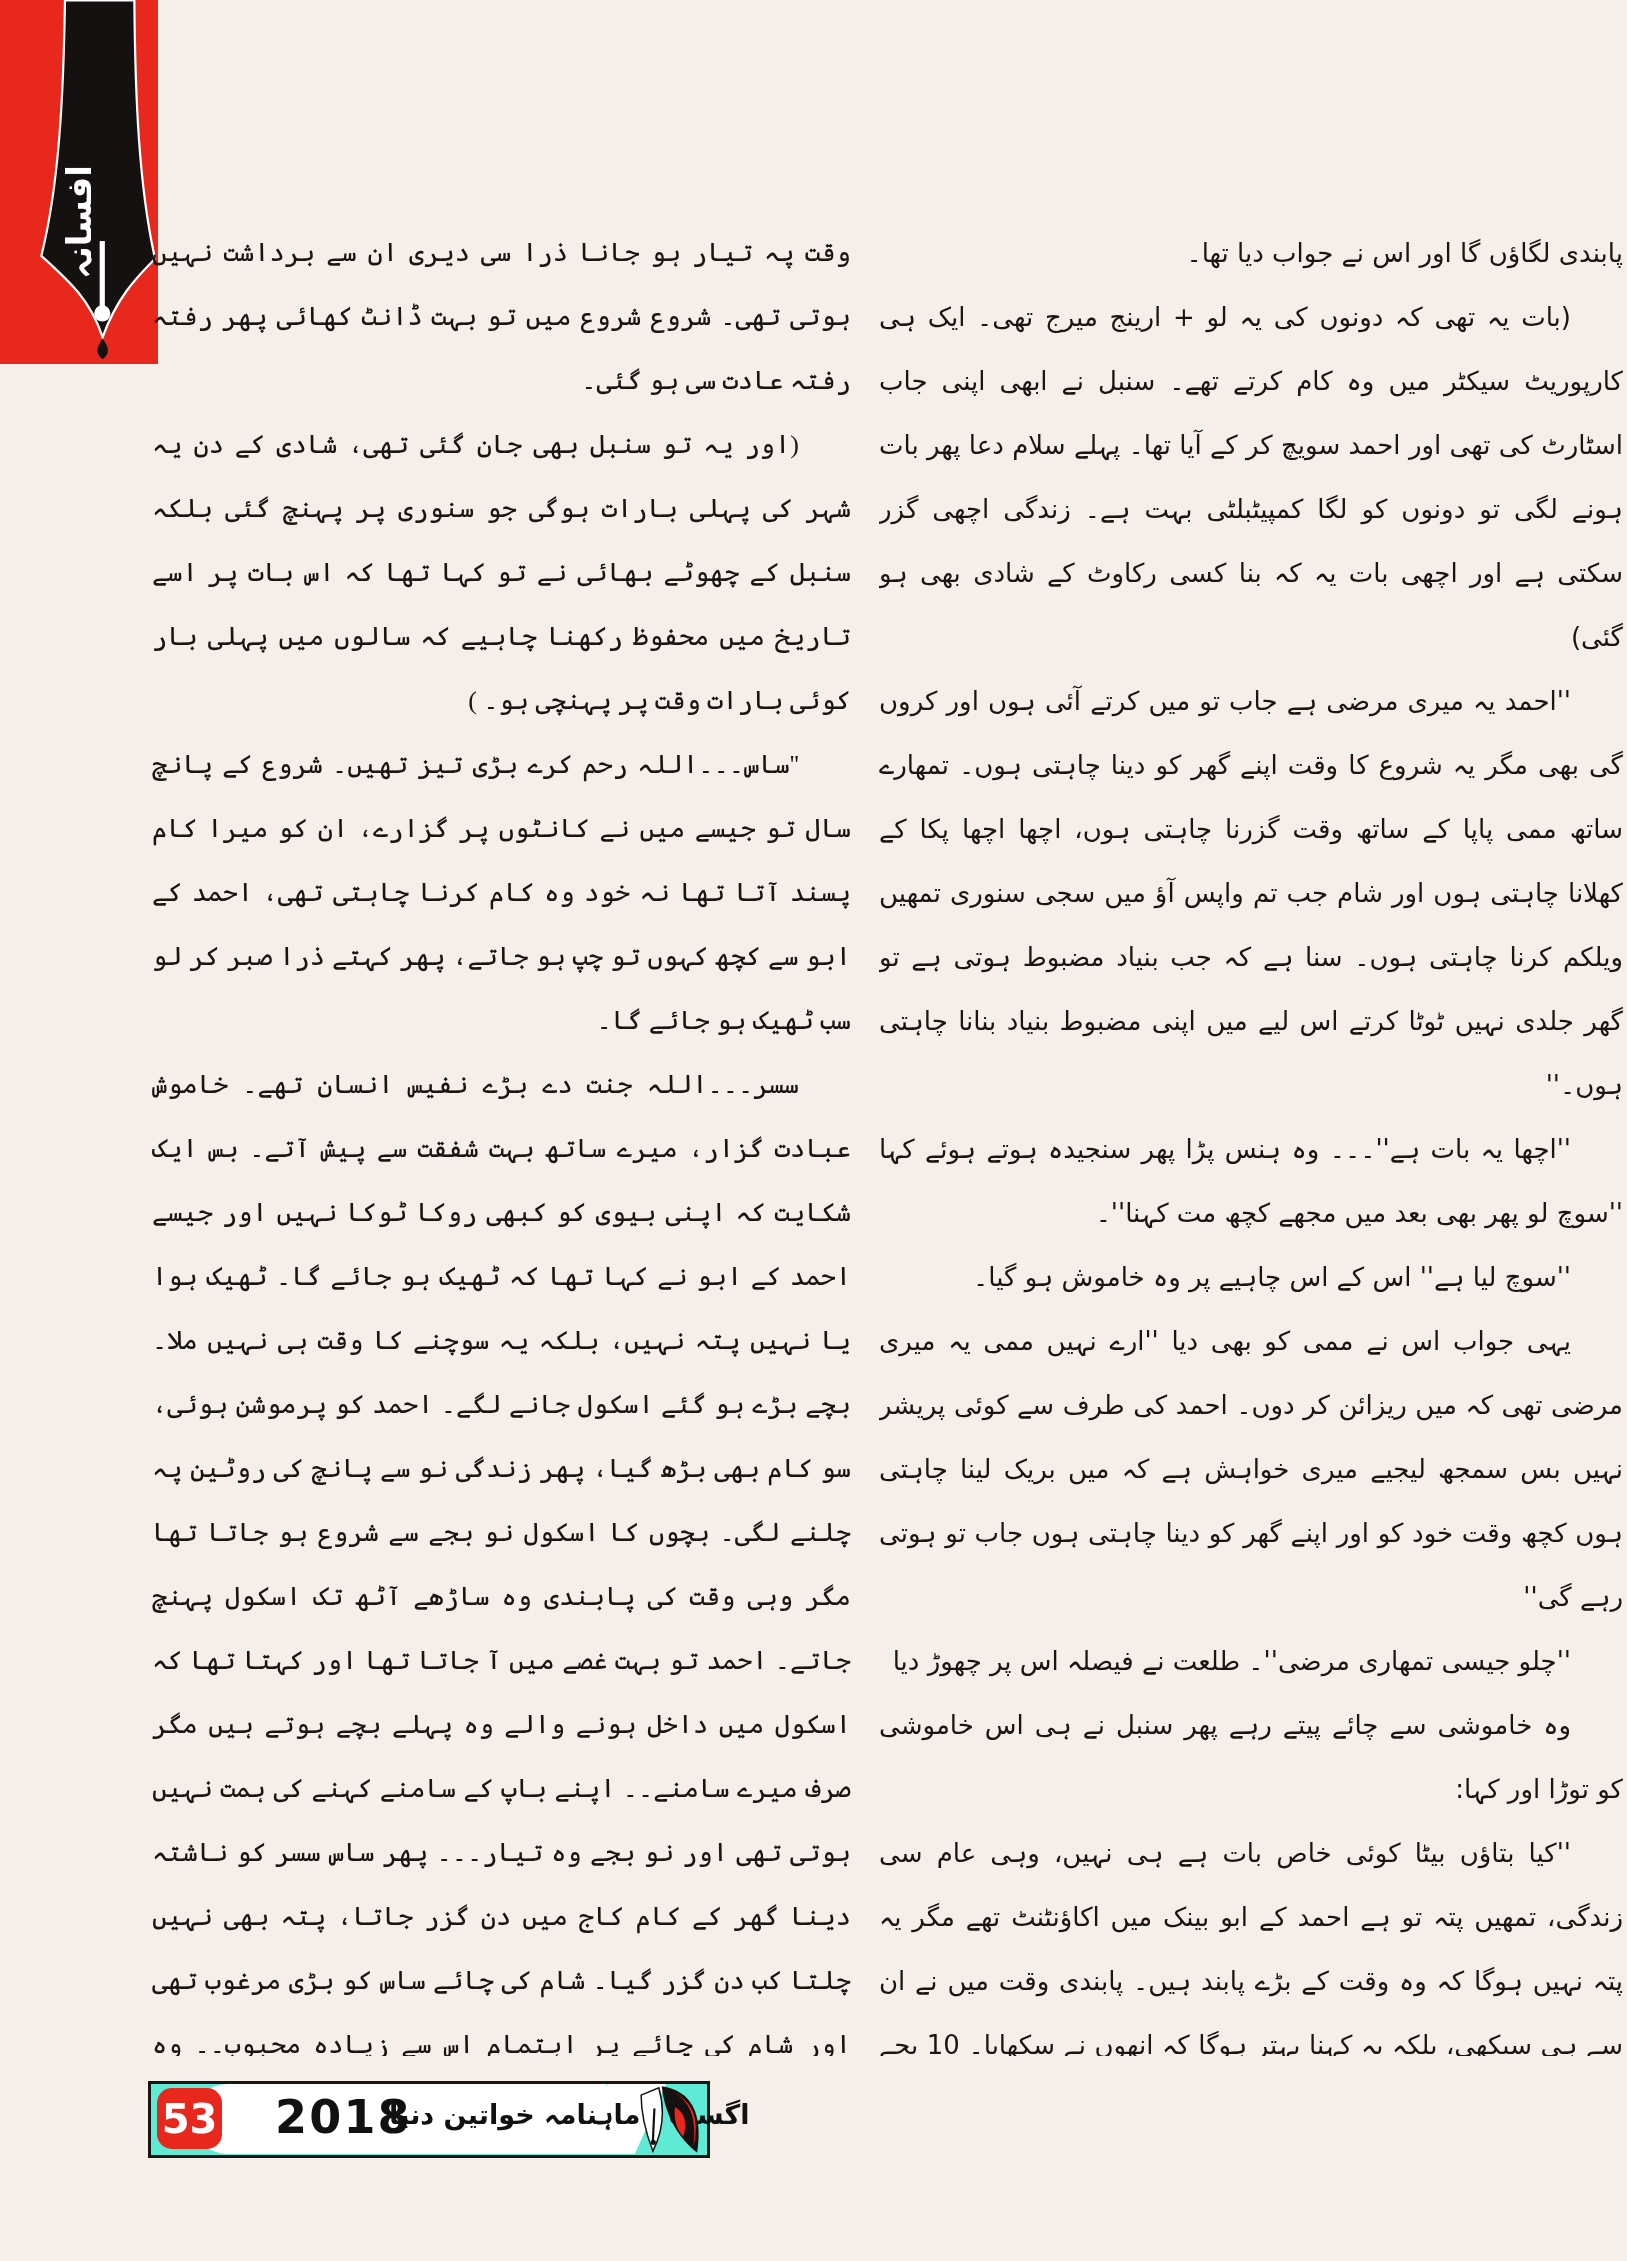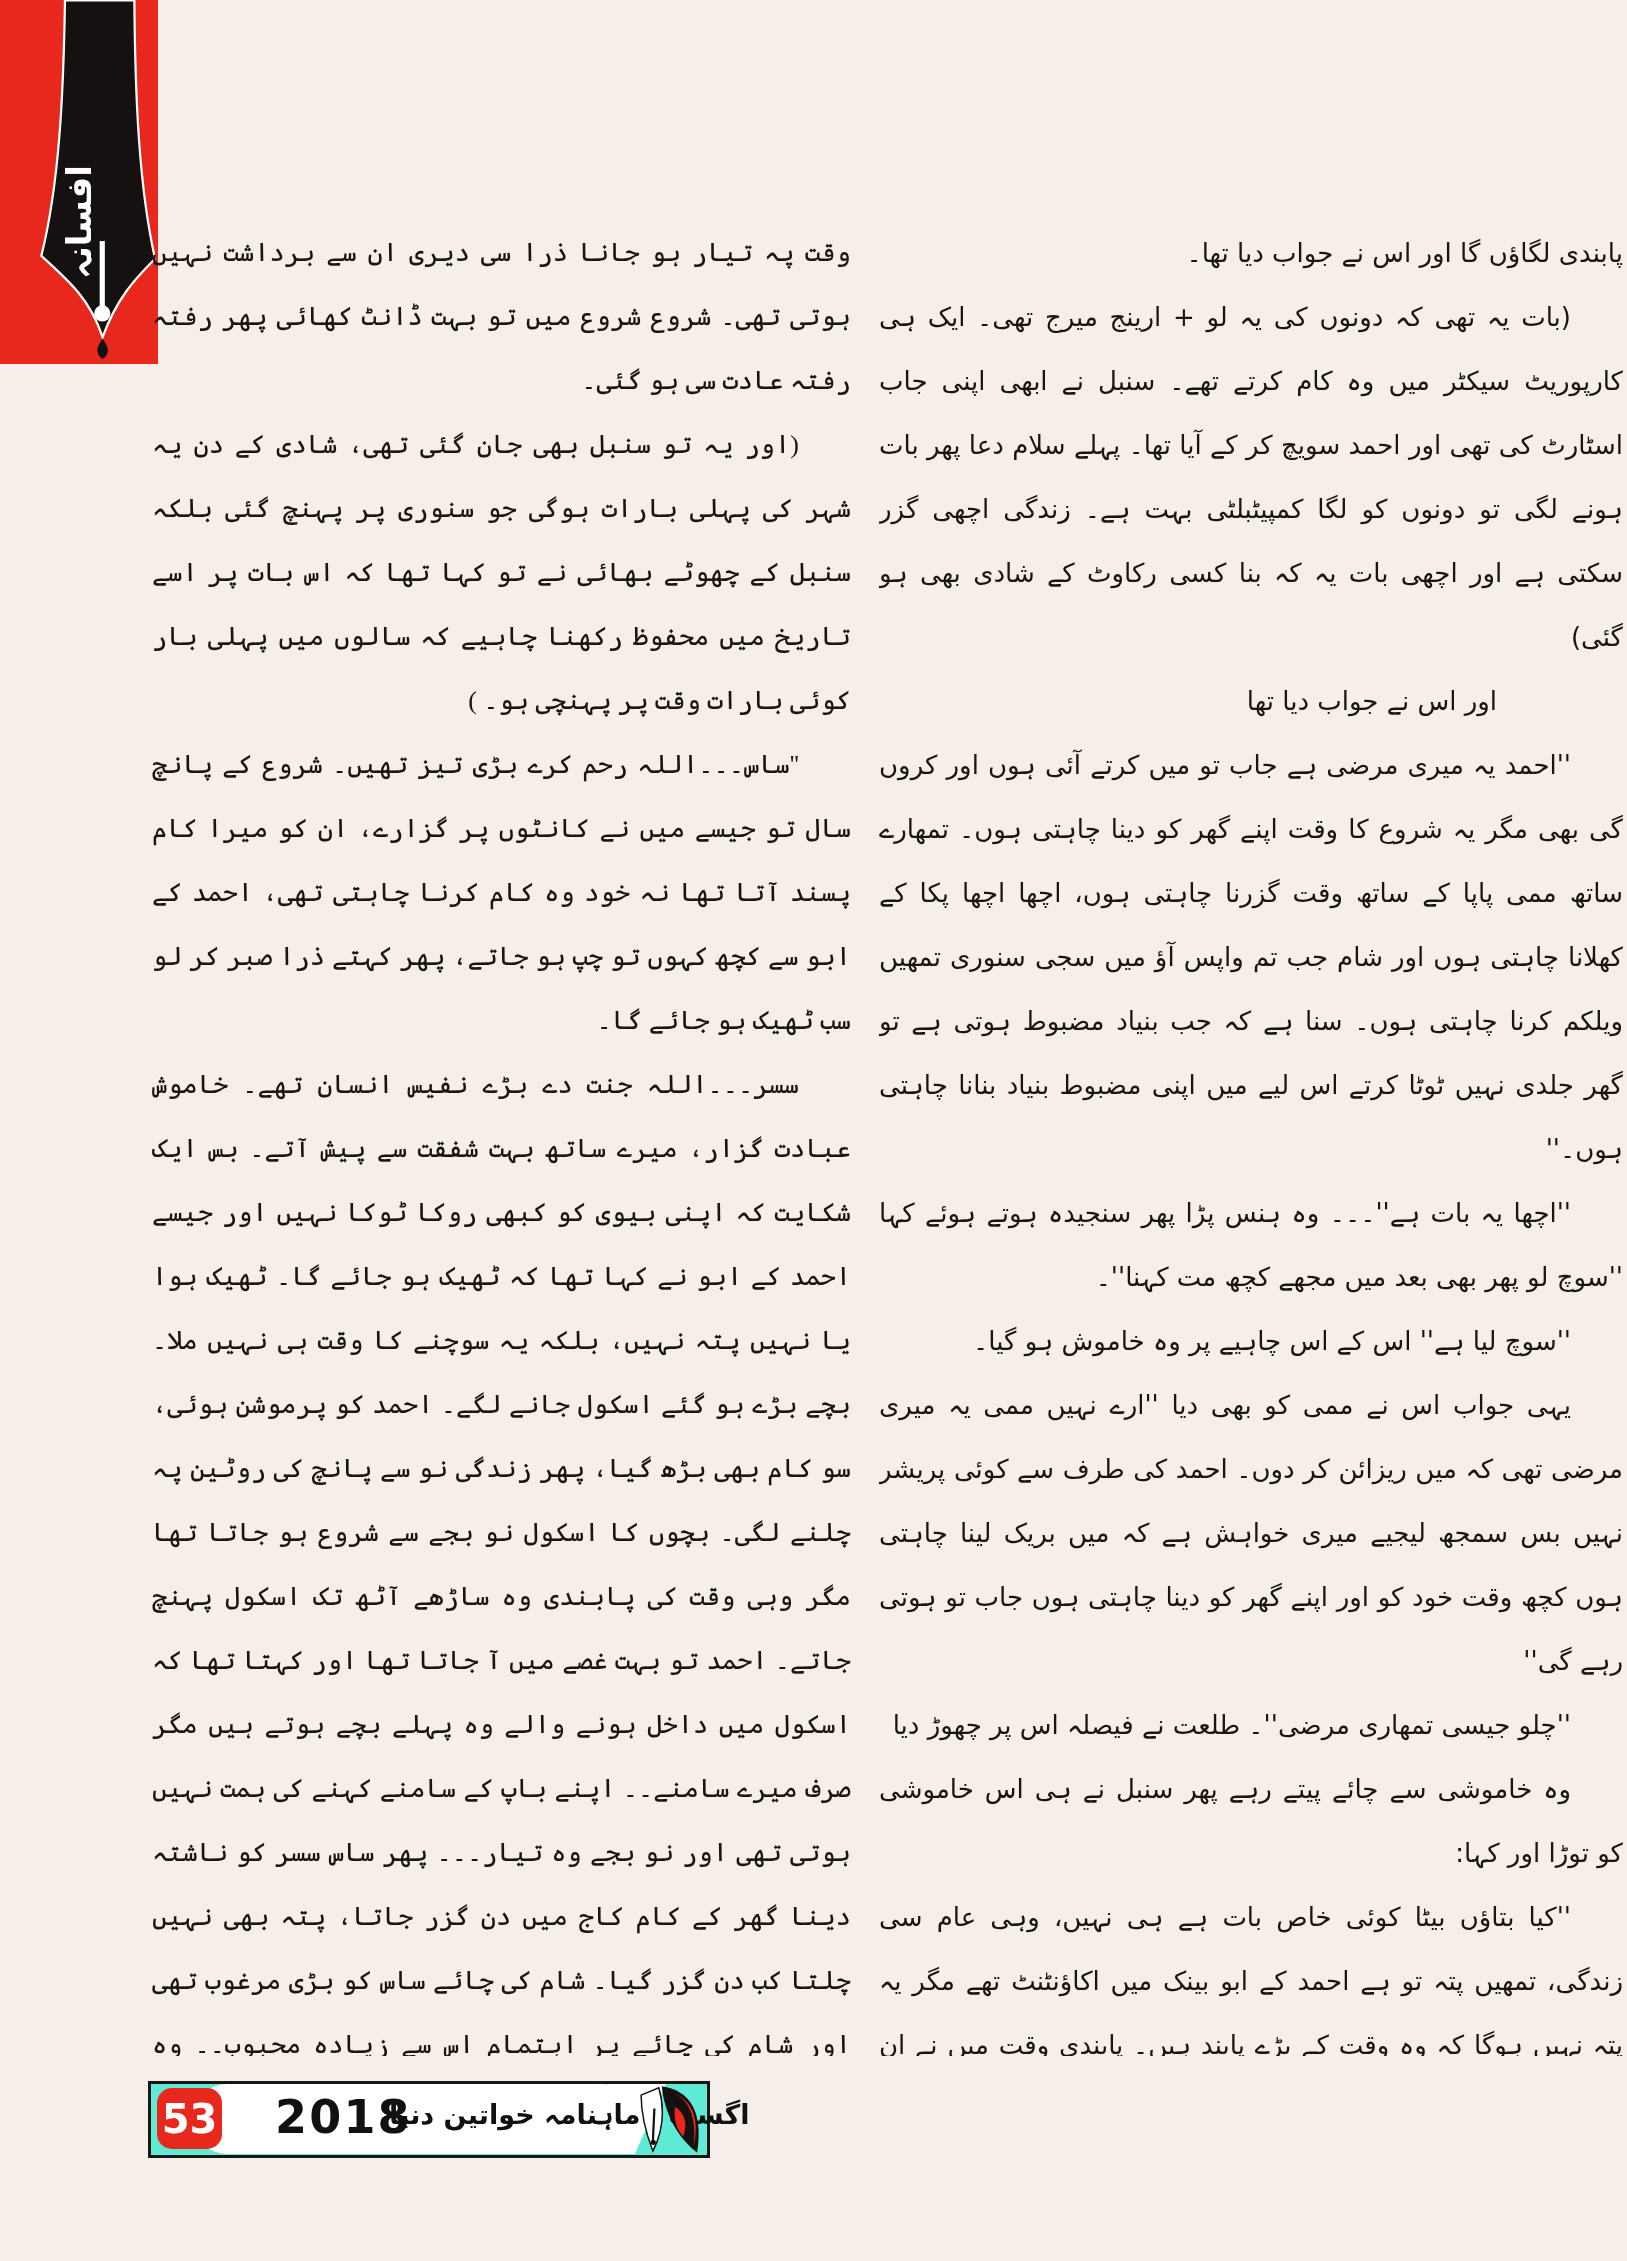--- a/index.html
+++ b/index.html
@@ -69,21 +69,20 @@
     <rect x="135" y="326" width="7" height="92" fill="#ffffff"></rect>
     <circle cx="138.5" cy="424" r="11" fill="#ffffff"></circle>
     <path d="M139,458 C131,470 128,477 139,486 C150,477 147,470 139,458 Z" fill="#141110"></path>
   </svg>
   <div class="banner-label">افسانہ</div>
 </div>
 
 <div class="col col-right">
   <p class="no-indent">پابندی لگاؤں گا اور اس نے جواب دیا تھا۔</p>
   <p>(بات یہ تھی کہ دونوں کی یہ لو + ارینج میرج تھی۔ ایک ہی کارپوریٹ سیکٹر میں وہ کام کرتے تھے۔ سنبل نے ابھی اپنی جاب اسٹارٹ کی تھی اور احمد سویچ کر کے آیا تھا۔ پہلے سلام دعا پھر بات ہونے لگی تو دونوں کو لگا کمپیٹبلٹی بہت ہے۔ زندگی اچھی گزر سکتی ہے اور اچھی بات یہ کہ بنا کسی رکاوٹ کے شادی بھی ہو گئی)</p>
-  <p class="deep-indent">اور اس نے جواب دیا تھا</p>
   <p>''احمد یہ میری مرضی ہے جاب تو میں کرتے آئی ہوں اور کروں گی بھی مگر یہ شروع کا وقت اپنے گھر کو دینا چاہتی ہوں۔ تمھارے ساتھ ممی پاپا کے ساتھ وقت گزرنا چاہتی ہوں، اچھا اچھا پکا کے کھلانا چاہتی ہوں اور شام جب تم واپس آؤ میں سجی سنوری تمھیں ویلکم کرنا چاہتی ہوں۔ سنا ہے کہ جب بنیاد مضبوط ہوتی ہے تو گھر جلدی نہیں ٹوٹا کرتے اس لیے میں اپنی مضبوط بنیاد بنانا چاہتی ہوں۔''</p>
   <p>''اچھا یہ بات ہے''۔۔۔ وہ ہنس پڑا پھر سنجیدہ ہوتے ہوئے کہا ''سوچ لو پھر بھی بعد میں مجھے کچھ مت کہنا''۔</p>
   <p>''سوچ لیا ہے'' اس کے اس چاہیے پر وہ خاموش ہو گیا۔</p>
   <p>یہی جواب اس نے ممی کو بھی دیا ''ارے نہیں ممی یہ میری مرضی تھی کہ میں ریزائن کر دوں۔ احمد کی طرف سے کوئی پریشر نہیں بس سمجھ لیجیے میری خواہش ہے کہ میں بریک لینا چاہتی ہوں کچھ وقت خود کو اور اپنے گھر کو دینا چاہتی ہوں جاب تو ہوتی رہے گی''</p>
   <p>''چلو جیسی تمھاری مرضی''۔ طلعت نے فیصلہ اس پر چھوڑ دیا</p>
   <p>وہ خاموشی سے چائے پیتے رہے پھر سنبل نے ہی اس خاموشی کو توڑا اور کہا:</p>
   <p>''کیا بتاؤں بیٹا کوئی خاص بات ہے ہی نہیں، وہی عام سی زندگی، تمھیں پتہ تو ہے احمد کے ابو بینک میں اکاؤنٹنٹ تھے مگر یہ پتہ نہیں ہوگا کہ وہ وقت کے بڑے پابند ہیں۔ پابندی وقت میں نے ان سے ہی سیکھی، بلکہ یہ کہنا بہتر ہوگا کہ انھوں نے سکھایا۔ 10 بجے آفس تھا مگر ان کی تیاری آٹھ بجے سے شروع ہوتی تھی۔ کہیں جانا ہو تو</p>
 </div>
 
 <div class="col col-left">

